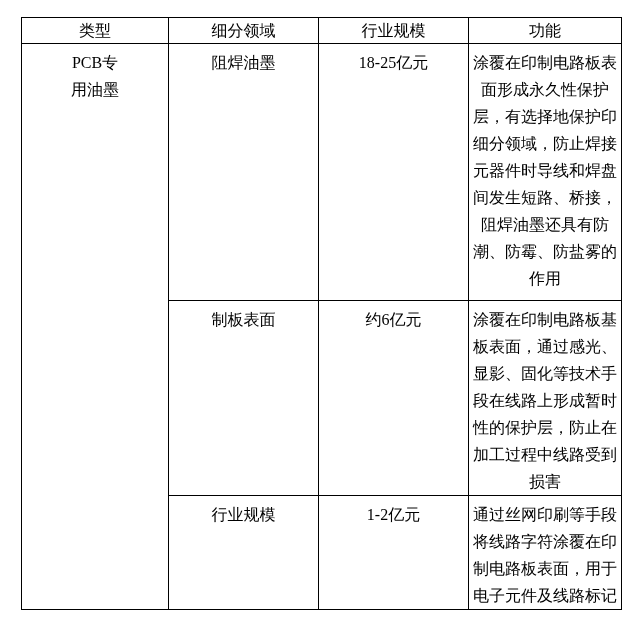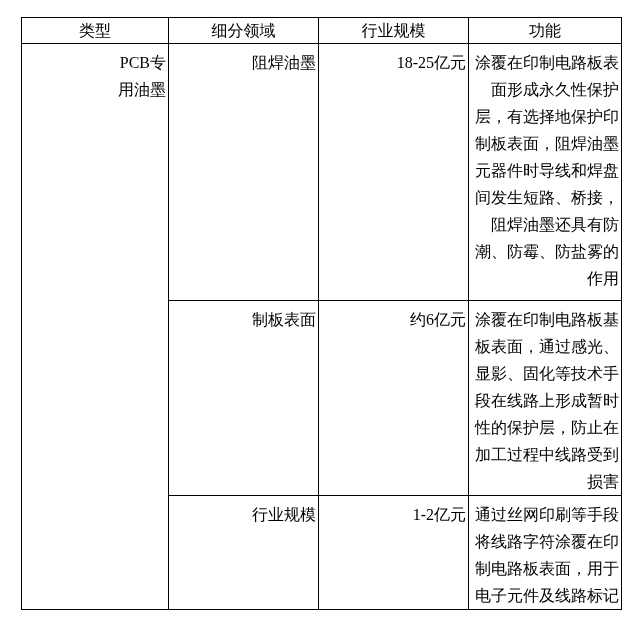--- a/index.html
+++ b/index.html
@@ -28,21 +28,20 @@
     height: 26px;
     line-height: 24px;
     vertical-align: middle;
     padding: 0 2px;
   }
   .ink-table td {
     vertical-align: top;
     line-height: 27px;
     padding: 5px 2px 0 2px;
     white-space: pre-line;
-    text-align: right;
   }
   .row-1 td { height: 257px; }
   .row-2 td { height: 195px; }
   .row-3 td { height: 112px; }
   col.c1 { width: 147px; }
   col.c2 { width: 150px; }
   col.c3 { width: 150px; }
   col.c4 { width: 153px; }
 </style>
 </head>
@@ -66,21 +65,21 @@
     </thead>
     <tbody>
       <tr class="row-1">
         <td rowspan="3">PCB专
 用油墨</td>
         <td>阻焊油墨</td>
         <td>18-25亿元</td>
         <td>涂覆在印制电路板表
 面形成永久性保护
 层，有选择地保护印
-制板表面，阻焊油墨
+细分领域，防止焊接
 元器件时导线和焊盘
 间发生短路、桥接，
 阻焊油墨还具有防
 潮、防霉、防盐雾的
 作用</td>
       </tr>
       <tr class="row-2">
         <td>制板表面</td>
         <td>约6亿元</td>
         <td>涂覆在印制电路板基

